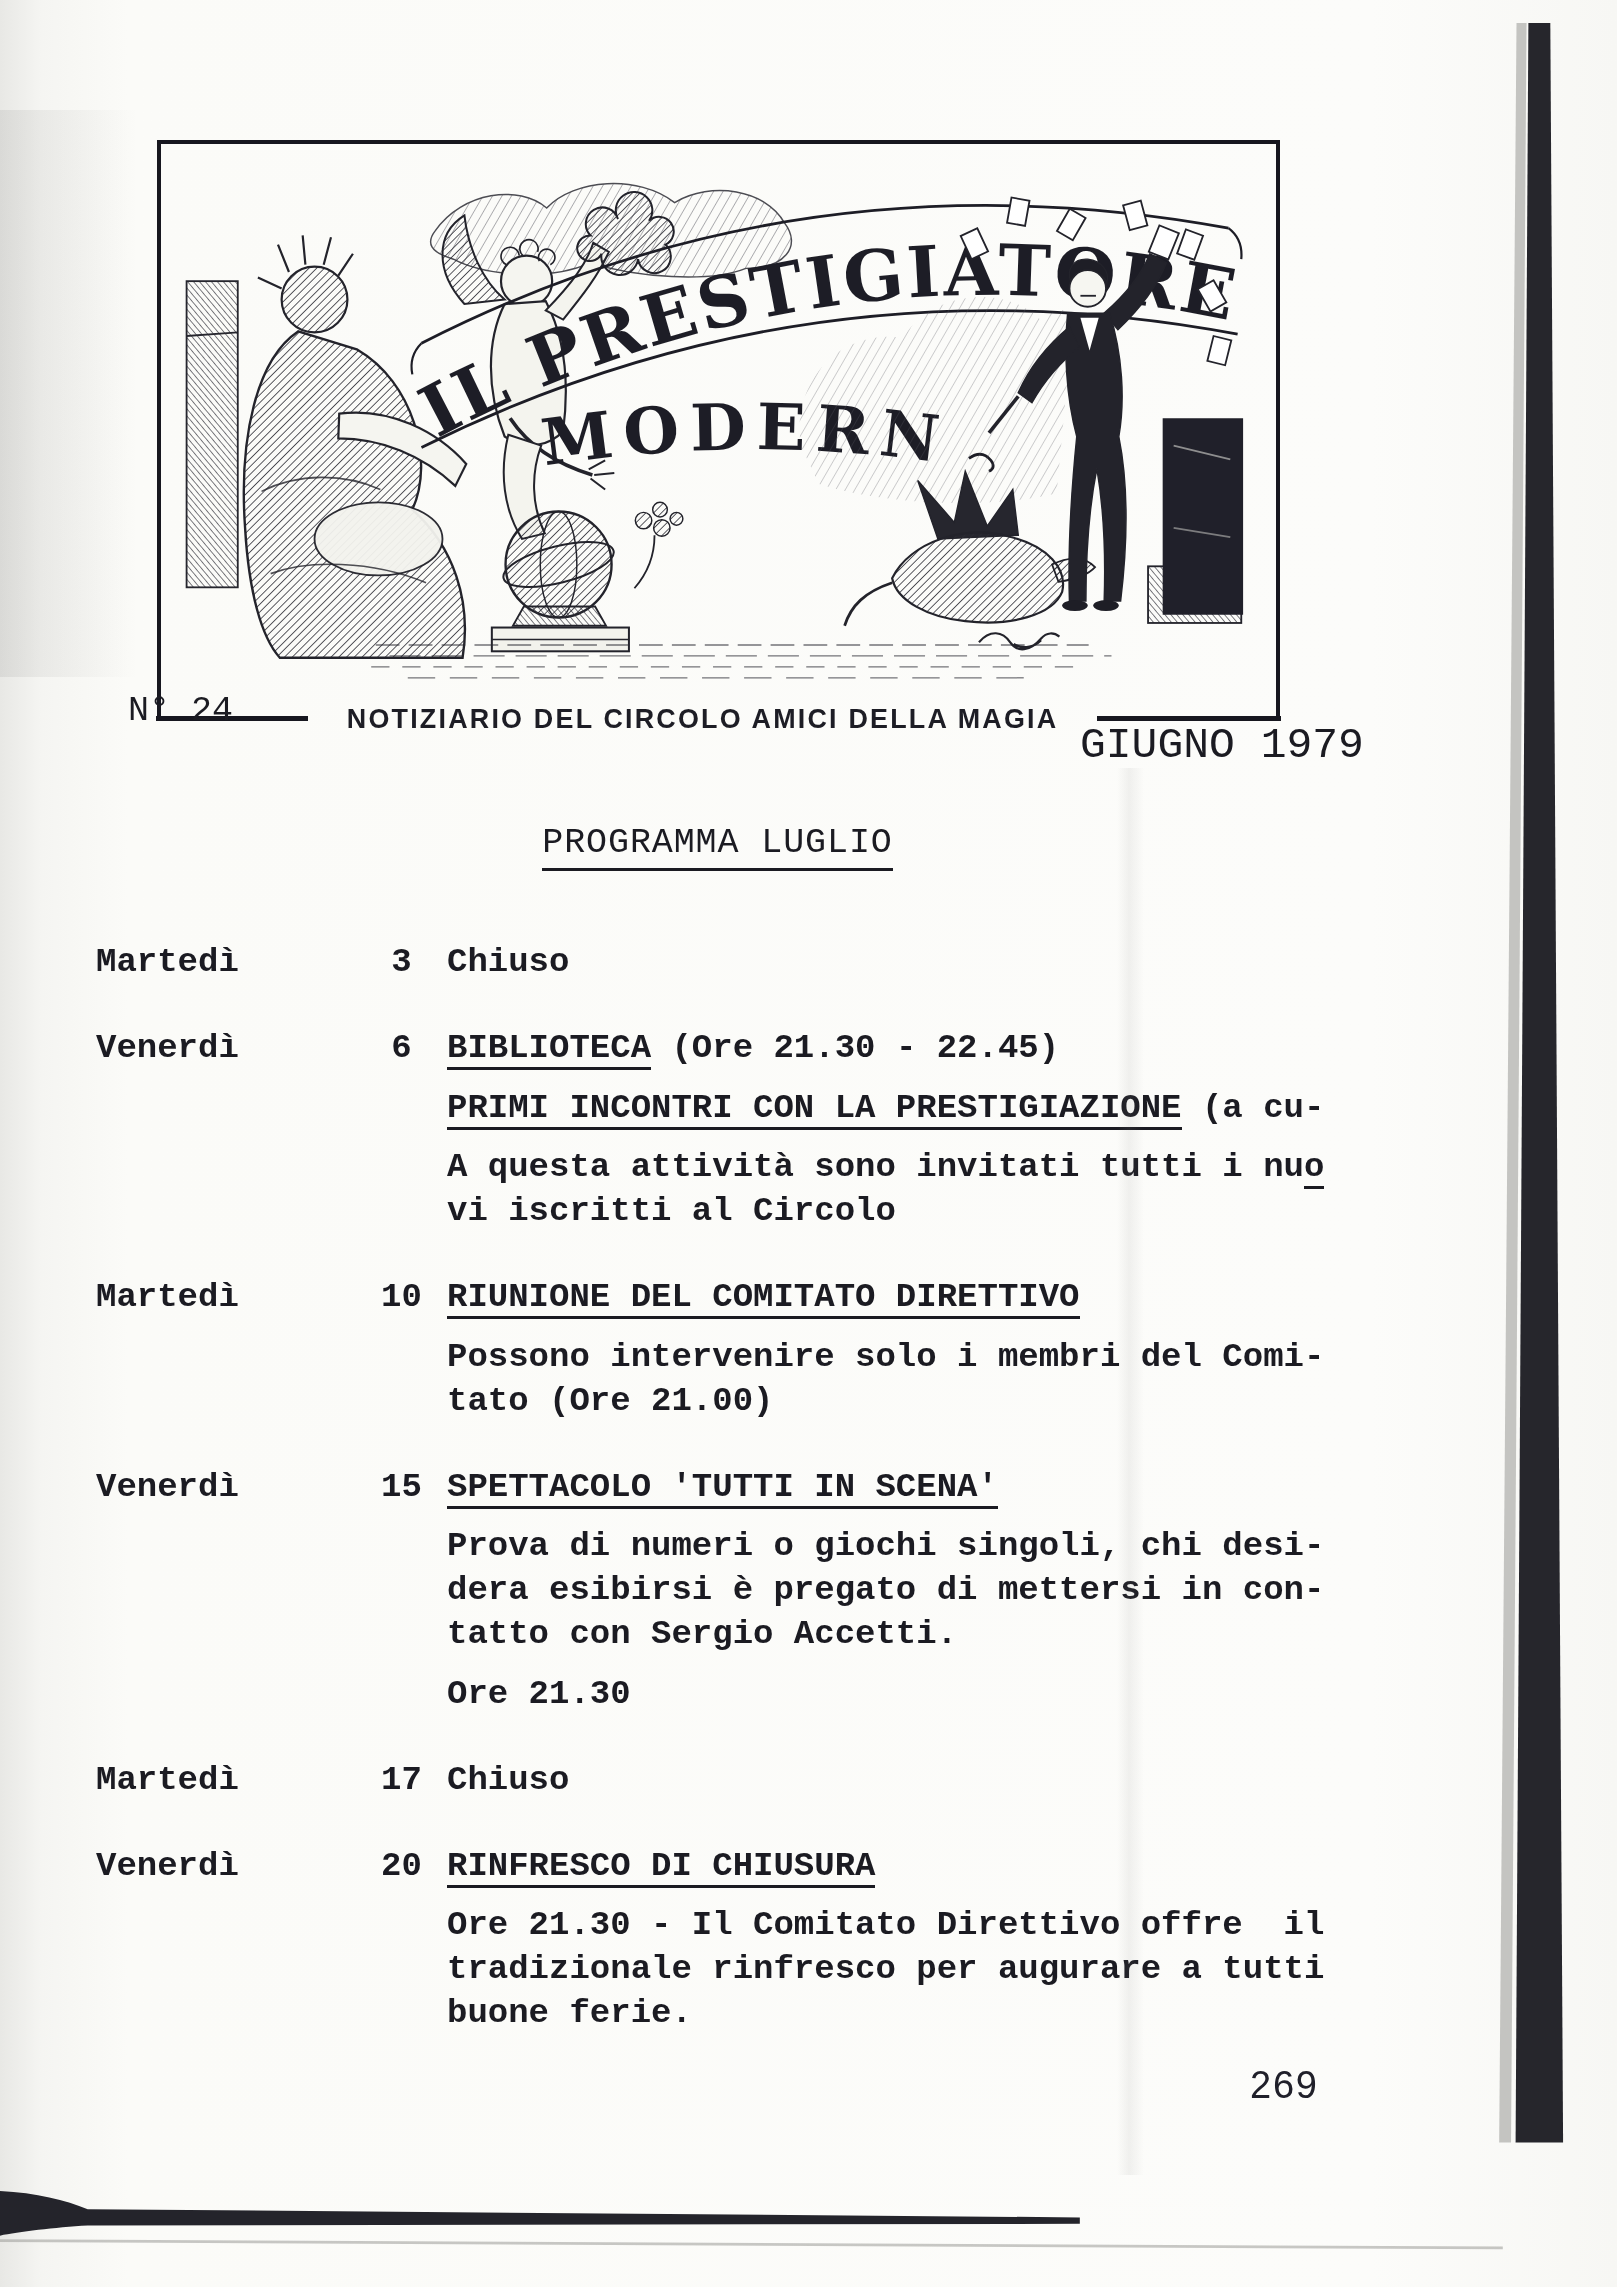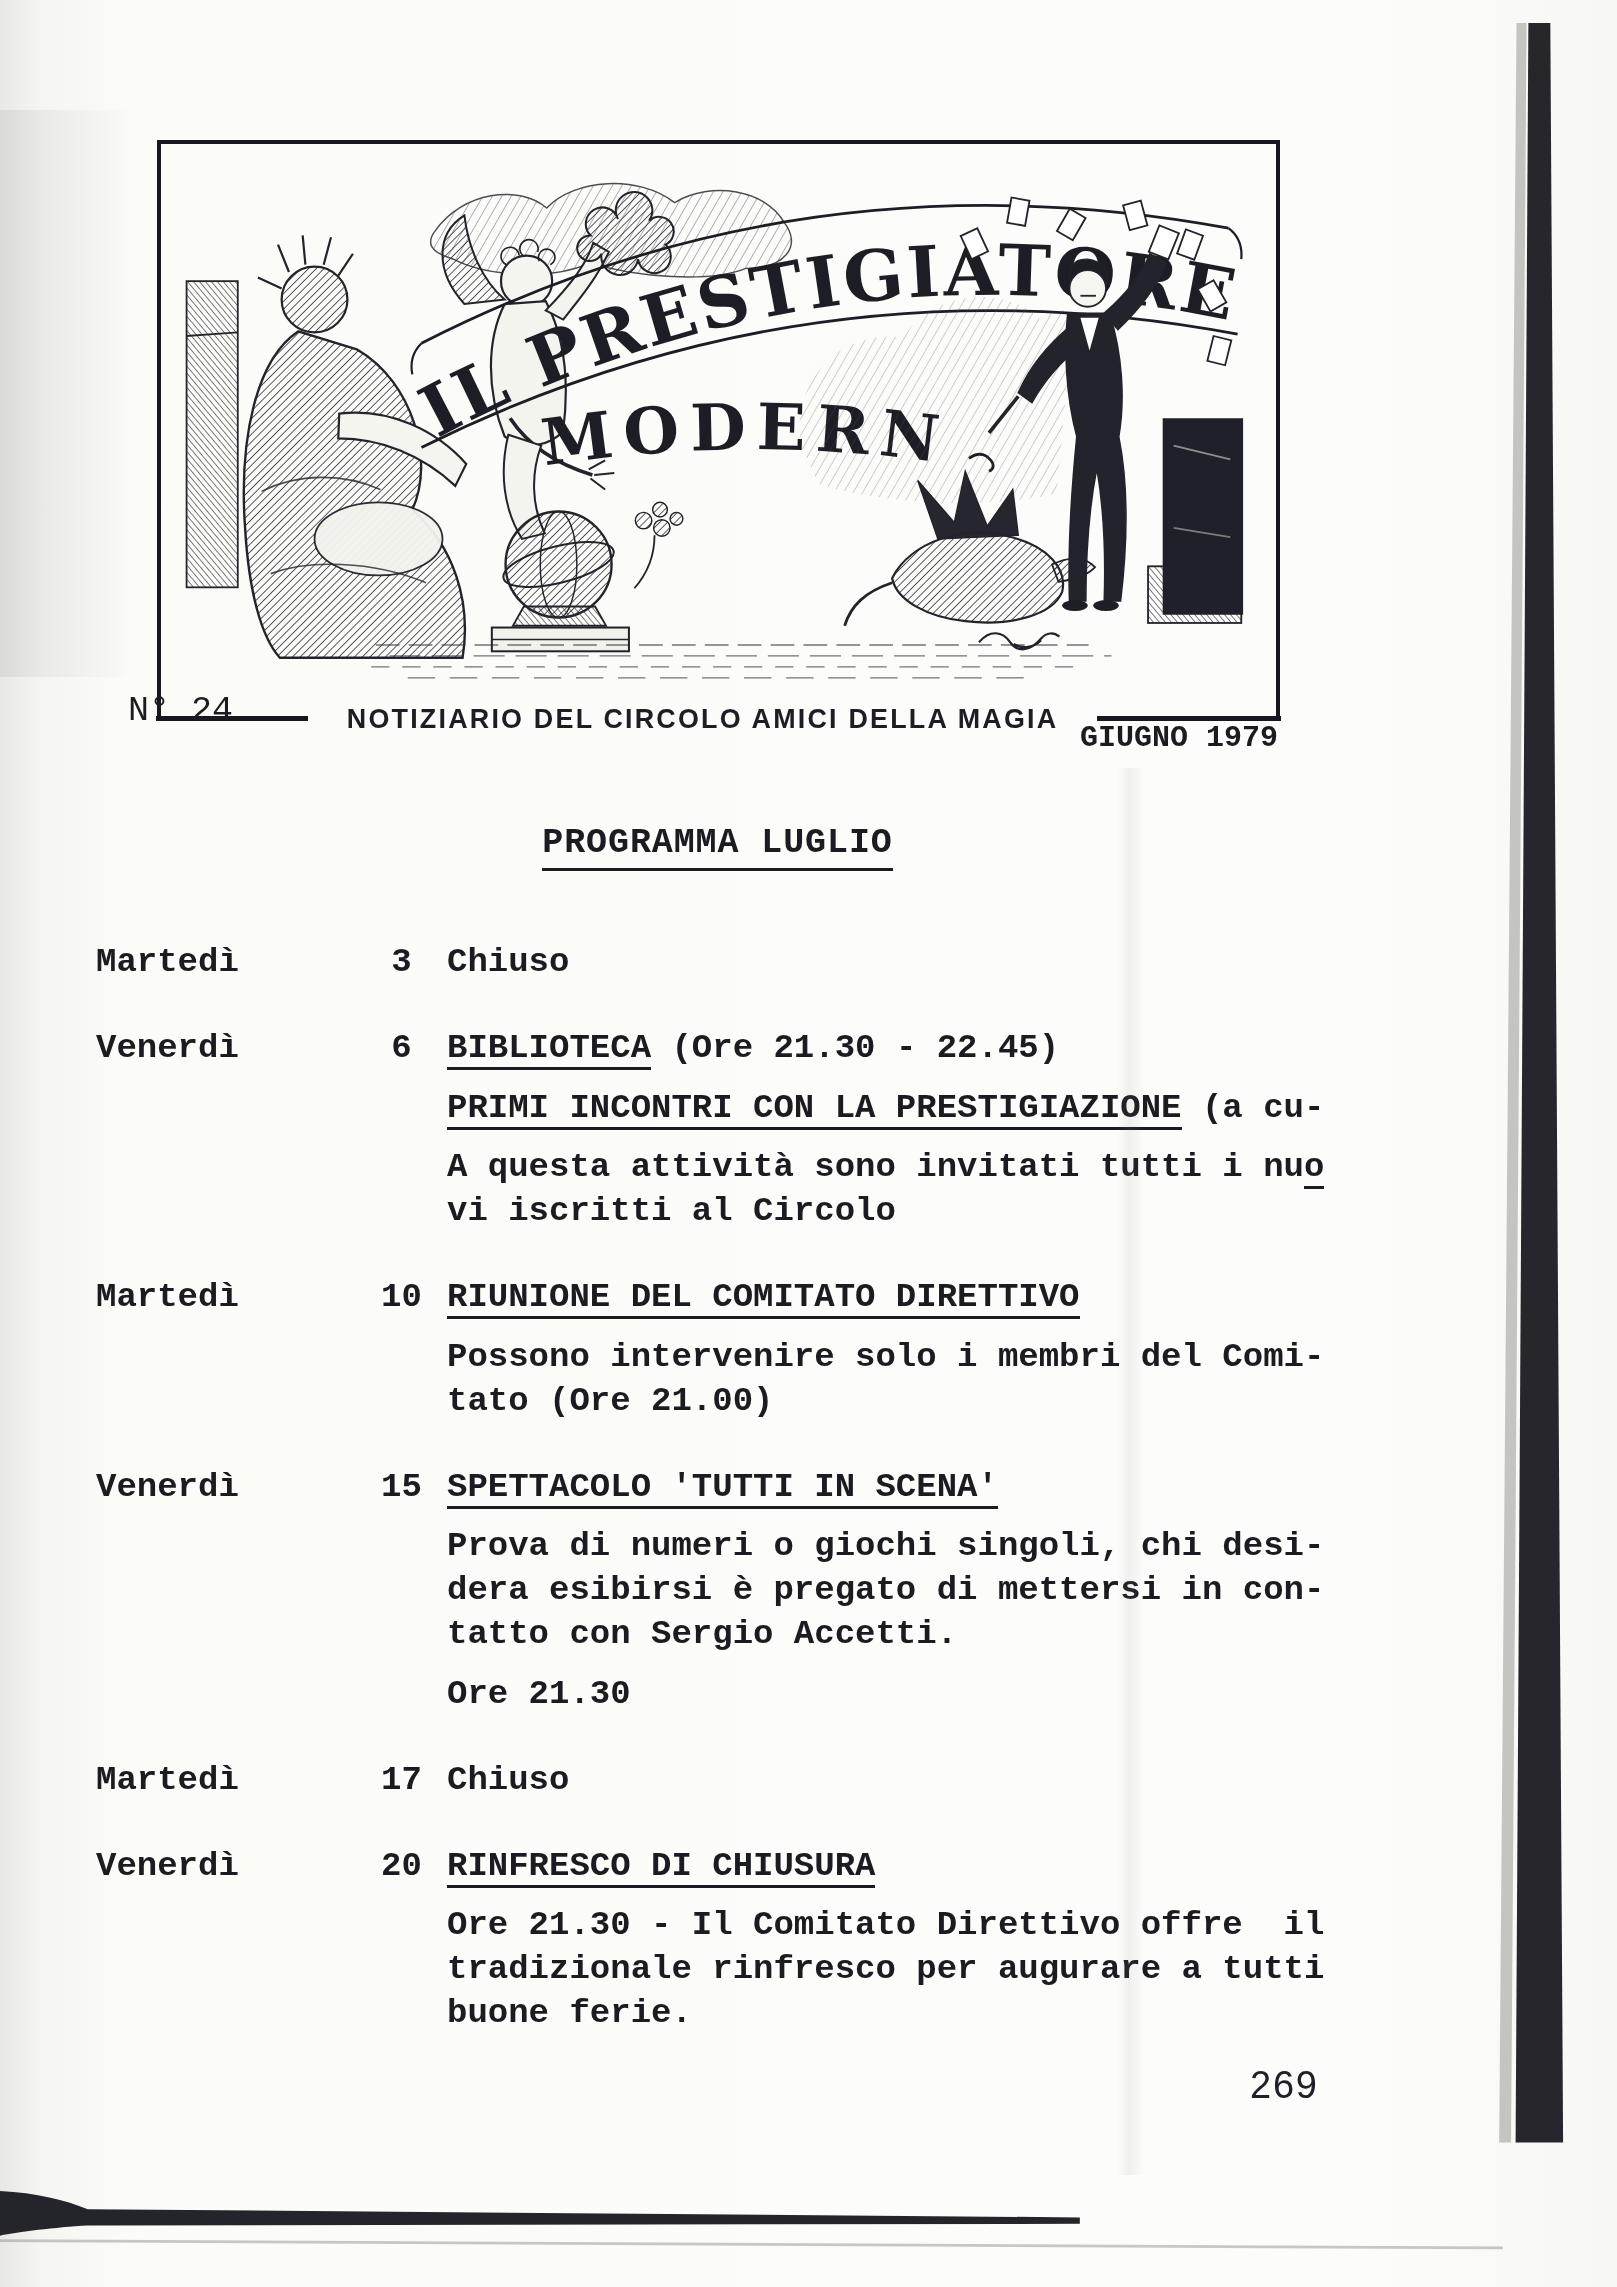--- a/index.html
+++ b/index.html
@@ -25,25 +25,25 @@
   .rule-l{flex:0.92;}
   .rule-r{flex:1.12;}
   .caption-text{
     font-family:"Liberation Sans",sans-serif;
     font-size:28px;font-weight:600;letter-spacing:2.3px;
     color:#1d1d25;white-space:nowrap;padding:0 24px;
     transform:scaleX(0.96);
   }
   
   .issue-number{position:absolute;left:98px;top:691px;font-size:35px;font-weight:400;margin-left:30px;}
-  .issue-date{position:absolute;left:1080px;top:721px;font-size:30px;font-weight:700;}
+  .issue-date{position:absolute;left:1080px;top:721px;font-size:43px;font-weight:400;}
   
   .program{position:absolute;left:96px;top:823px;width:1243px;}
   .program-title{
-    text-align:center;font-size:35px;font-weight:700;letter-spacing:0.9px;
+    text-align:center;font-size:35px;font-weight:400;letter-spacing:0.9px;
     margin:0 0 77px 0;
   }
   .program-title .u{padding-bottom:4.6px;}
   .u{border-bottom:3.7px solid #1b1b22;}
   .entry{
     display:grid;grid-template-columns:260px 91px 1fr;
     margin-bottom:42px;font-size:34px;font-weight:700;
   }
   .entry-day{line-height:44px;}
   .entry-num{line-height:44px;text-align:center;}

